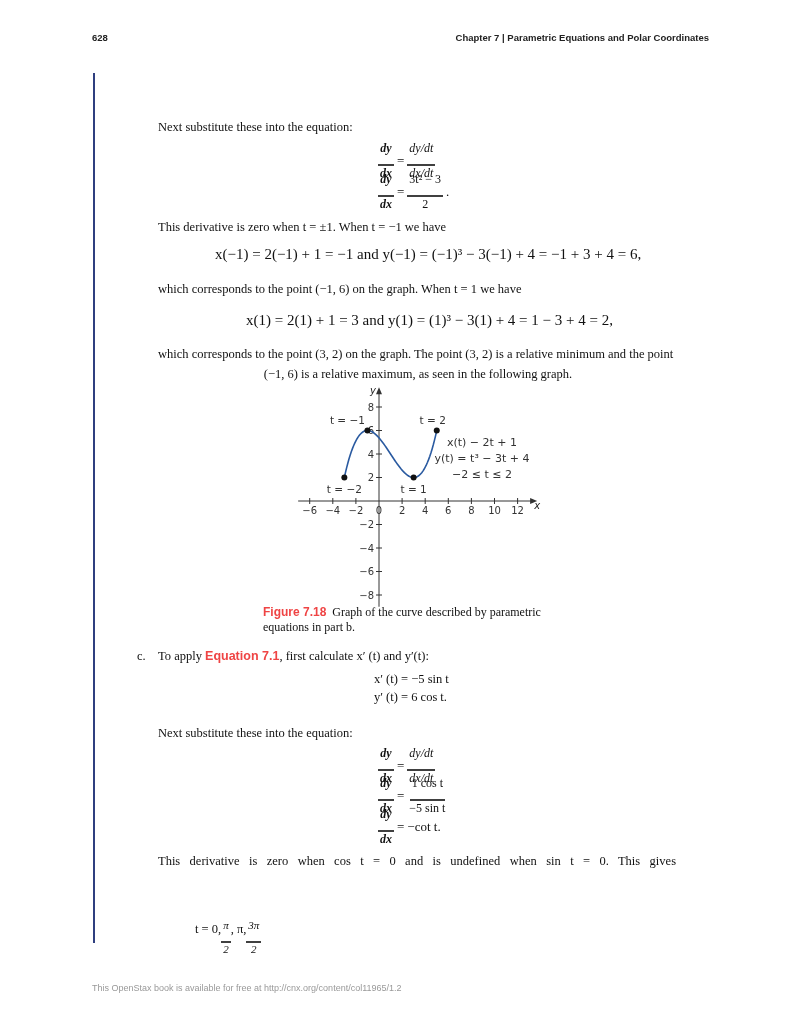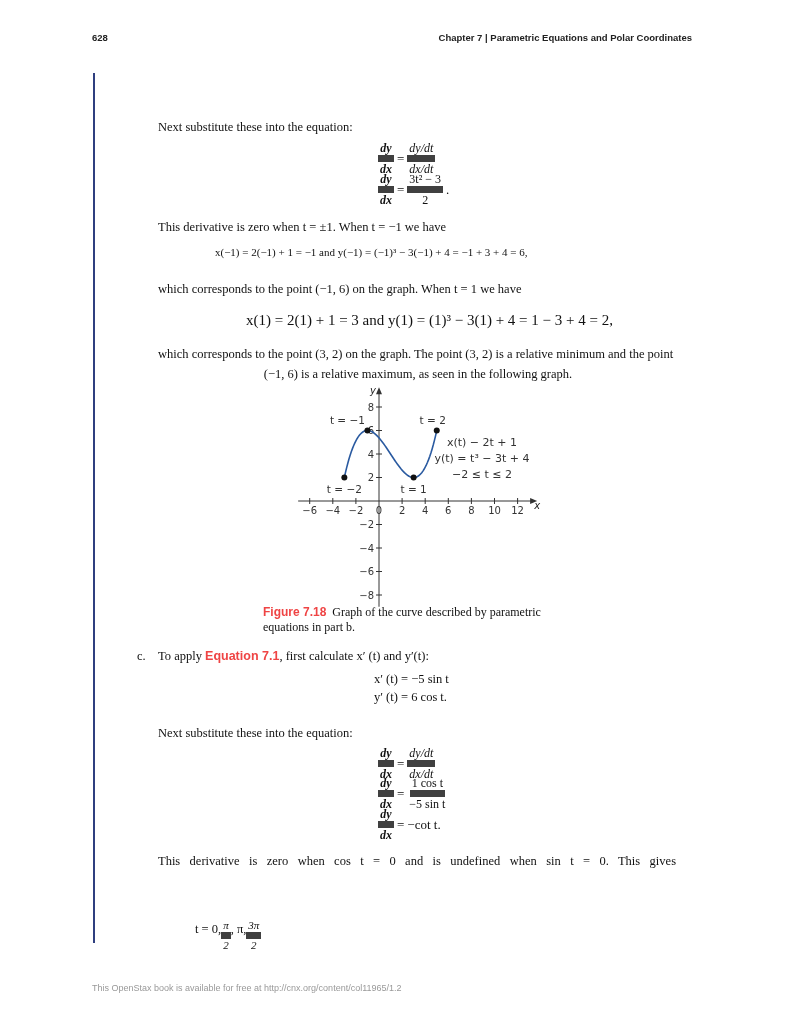--- a/index.html
+++ b/index.html
@@ -1,26 +1,26 @@
 <!DOCTYPE html>
 <html><head>
 <meta charset="utf-8">
 <style>
   html, body { margin: 0; padding: 0; background: #ffffff; }
   body { width: 791px; height: 1024px; position: relative; overflow: hidden;
          font-family: "Liberation Serif", serif; color: #111; }
   .hdr { position: absolute; top: 32px; font-family: "Liberation Sans", sans-serif;
          font-size: 9.5px; font-weight: bold; color: #222; text-align: right; }
   .hdr-left { left: 92px; }
-  .hdr-right { right: 99px; padding-left: 48px; }
+  .hdr-right { right: 82px; padding-left: 48px; }
   .sidebar-rule { position: absolute; left: 93px; top: 73px; width: 2px; height: 870px; background: #2f3f7f; }
   .p { position: absolute; left: 158px; font-size: 12.5px; line-height: 19px; width: 520px; }
   .m { position: absolute; font-size: 12.5px; white-space: nowrap; }
   .frac { display: inline-flex; flex-direction: column; align-items: center; vertical-align: middle; font-style: italic; font-size: 12px; line-height: 12px; }
-  .frac .num { border-bottom: 7px solid #404040; padding: 0 2px 1px; }
+  .frac .num { border-bottom: 2px solid #404040; padding: 0 2px 10px; }
   .frac .den { padding: 1px 2px 0; }
   .eqrow { position: absolute; font-size: 13px; white-space: nowrap; display: flex; align-items: center; gap: 3px; }
   .bold { font-weight: bold; }
   .accent { color: #ef4444; font-family: "Liberation Sans", sans-serif; font-weight: bold; }
   .cap { position: absolute; left: 263px; top: 605px; font-size: 12px; line-height: 15px; width: 290px; }
   .footer { position: absolute; left: 92px; top: 983px; font-family: "Liberation Sans", sans-serif; font-size: 9px; color: #999; }
   svg text { font-family: "DejaVu Sans", sans-serif; }
   .justify { text-align: justify; text-align-last: justify; }
 </style>
 </head>
@@ -50,21 +50,21 @@
     </span>
   <span>=</span>
   <span class="frac" style="font-style:normal;">
       <span class="num">3t² − 3</span>
       <span class="den">2</span>
     </span>
   <span>.</span>
 </div>
 
 <div class="p" style="top:218px;">This derivative is zero when  t = ±1.  When  t = −1  we have</div>
-<div class="m" style="left:215px; top:246px; font-size:11px;">x(−1) = 2(−1) + 1 = −1 and y(−1) = (−1)³ − 3(−1) + 4 = −1 + 3 + 4 = 6,</div>
+<div class="m" style="left:215px; top:246px; font-size:15px;">x(−1) = 2(−1) + 1 = −1 and y(−1) = (−1)³ − 3(−1) + 4 = −1 + 3 + 4 = 6,</div>
 <div class="p" style="top:280px;">which corresponds to the point  (−1, 6)  on the graph. When  t = 1  we have</div>
 <div class="m" style="left:246px; top:312px; font-size:15px;">x(1) = 2(1) + 1 = 3 and y(1) = (1)³ − 3(1) + 4 = 1 − 3 + 4 = 2,</div>
 <div class="p" style="top:345px; width:540px;">which corresponds to the point  (3, 2)  on the graph. The point  (3, 2)  is a relative minimum and the point</div>
 <div class="p" style="top:365px;text-align:center;">(−1, 6)  is a relative maximum, as seen in the following graph.</div>
 
 <svg id="chart" width="791" height="1024" style="position:absolute; left:0; top:0; pointer-events:none;">
   <g id="axes">
       <line x1="298.15" y1="501" x2="531.15" y2="501" stroke="#333" stroke-width="1"></line>
       <path d="M537.15,501 l-7,-3 l0,6 z" fill="#333"></path>
       <line x1="379" y1="606.75" x2="379" y2="393.25" stroke="#333" stroke-width="1"></line>

